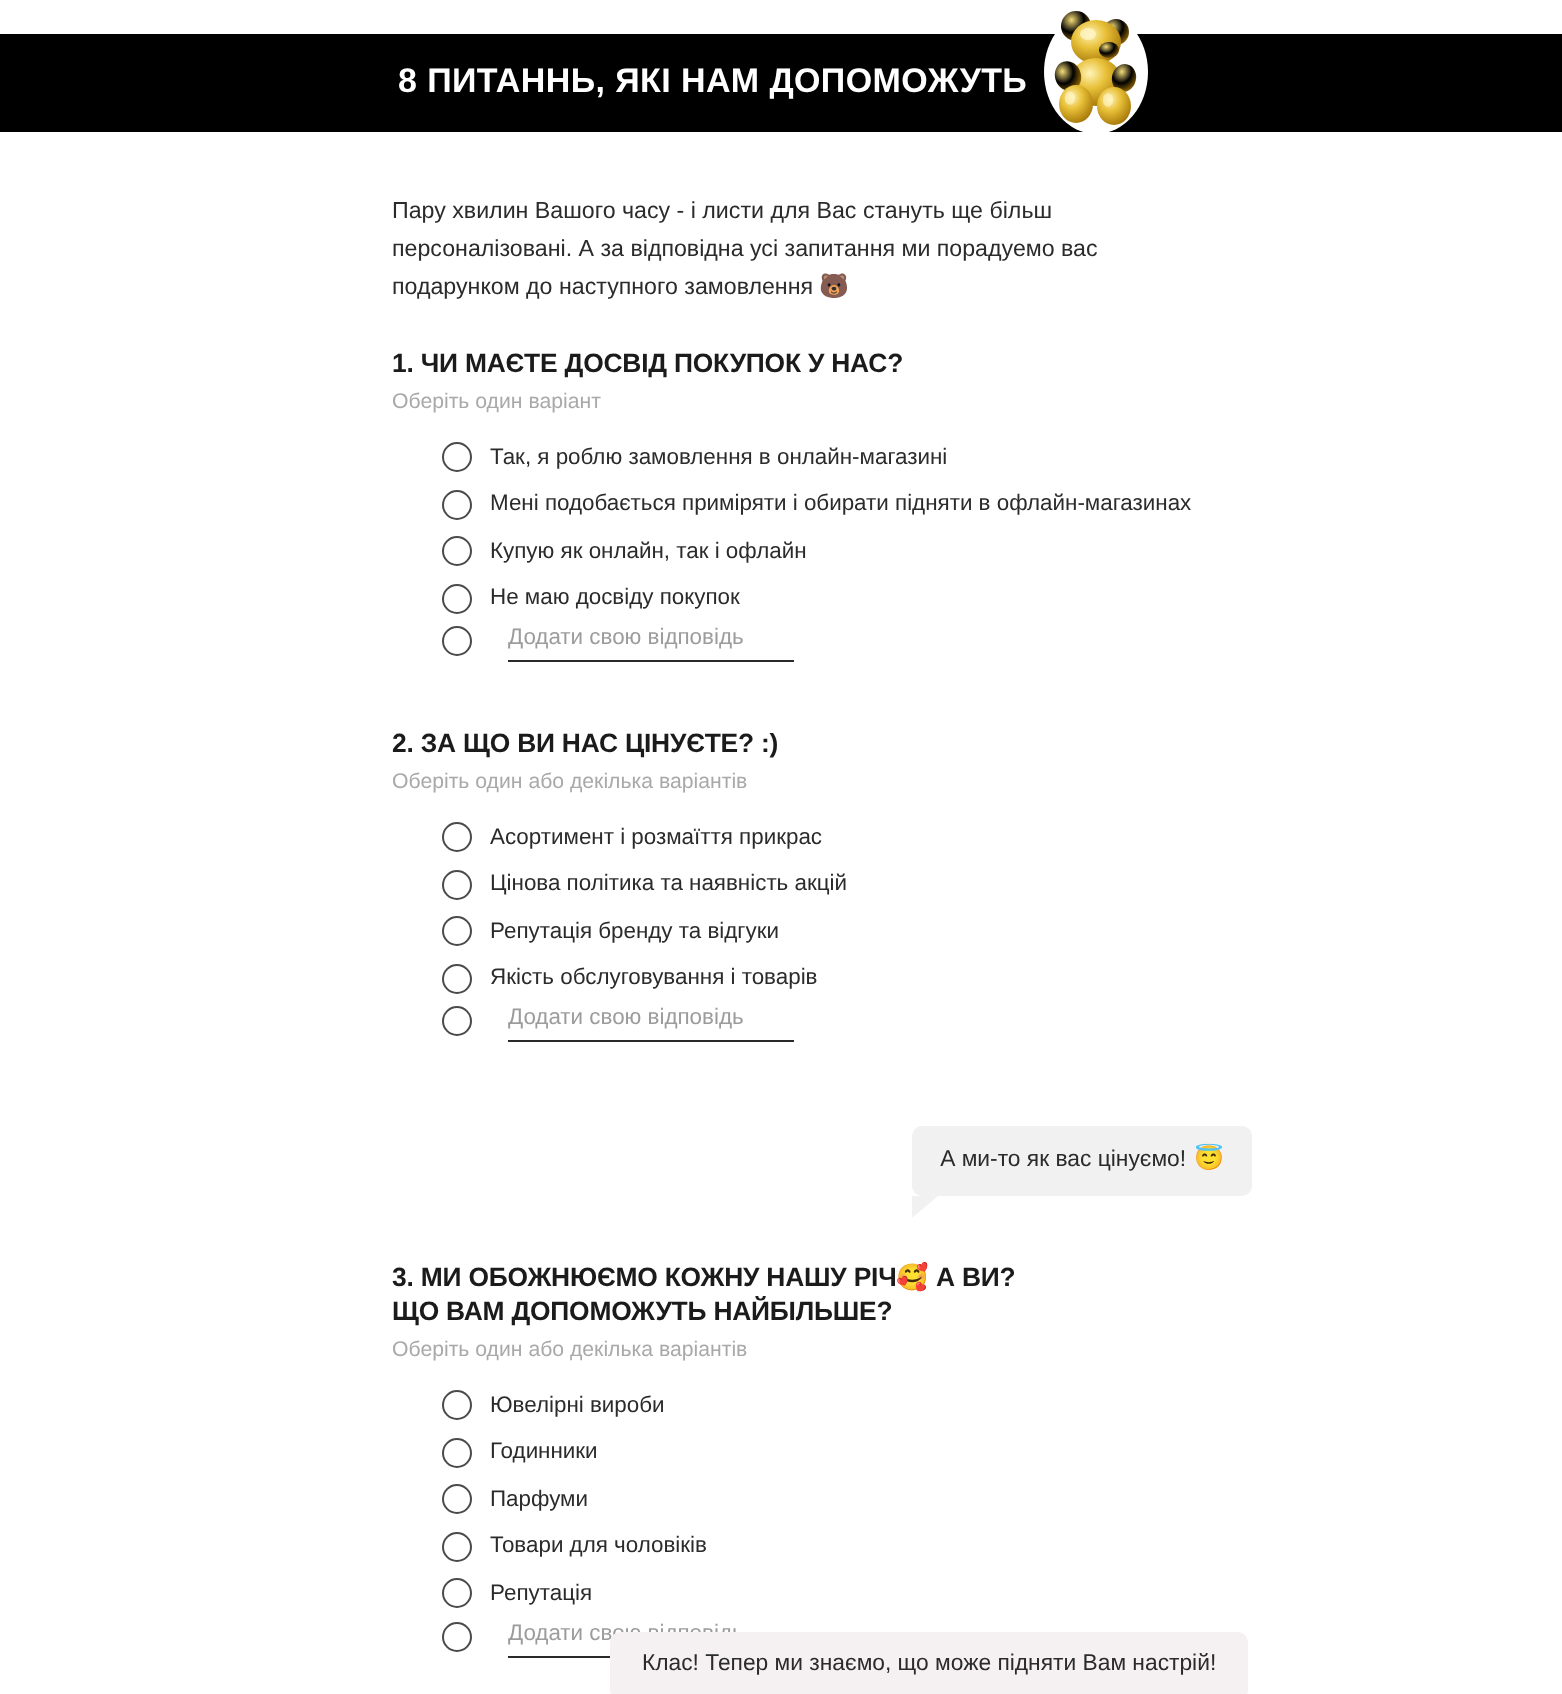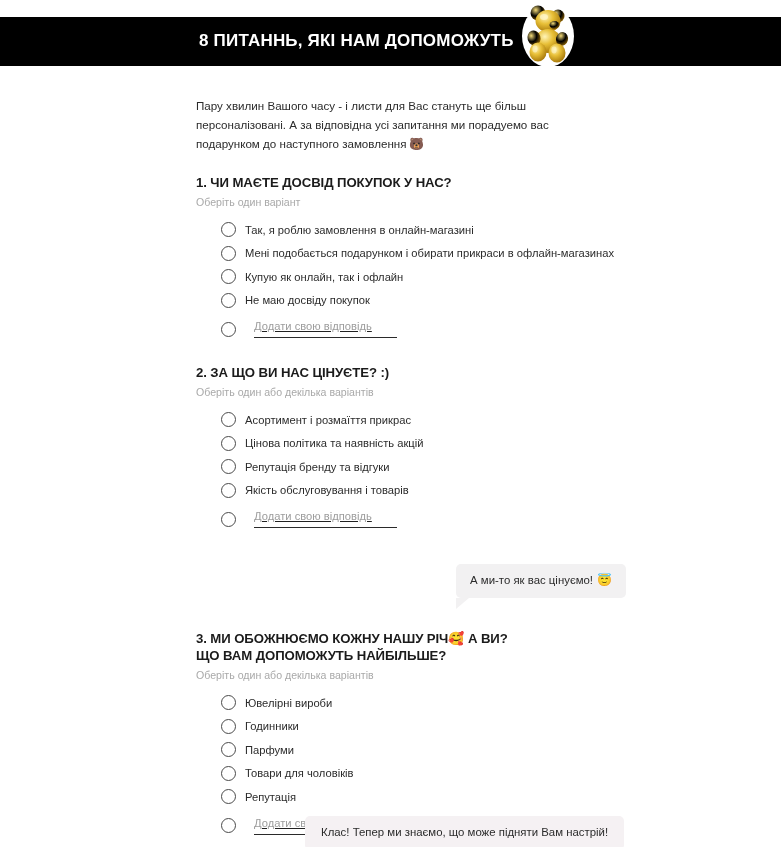--- a/index.html
+++ b/index.html
@@ -107,23 +107,22 @@
   .option-label {
     margin-left: 9px;
     font-size: 11.2px;
     color: #2b2b2b;
     line-height: 14px;
     white-space: nowrap;
   }
 
   .option-row.custom {
     height: 30px;
-    align-items: center;
+    align-items: flex-start;
     padding-top: 2px;
-    text-decoration: underline;
   }
   .custom-input {
     margin-left: 18px;
     width: 143px;
     border: none;
     border-bottom: 1.6px solid #2a2a2a;
     outline: none;
     font-family: "Liberation Sans", sans-serif;
     font-size: 11.2px;
     color: #2b2b2b;
@@ -236,21 +235,21 @@
   <div class="question-block">
     <div class="question-title">1. ЧИ МАЄТЕ ДОСВІД ПОКУПОК У НАС?</div>
     <div class="question-hint">Оберіть один варіант</div>
     <div class="options">
       <div class="option-row">
         <span class="radio"></span>
         <span class="option-label">Так, я роблю замовлення в онлайн-магазині</span>
       </div>
       <div class="option-row">
         <span class="radio"></span>
-        <span class="option-label">Мені подобається подарунком і обирати прикраси в офлайн-магазинах</span>
+        <span class="option-label">Мені подобається приміряти і обирати підняти в офлайн-магазинах</span>
       </div>
       <div class="option-row">
         <span class="radio"></span>
         <span class="option-label">Купую як онлайн, так і офлайн</span>
       </div>
       <div class="option-row">
         <span class="radio"></span>
         <span class="option-label">Не маю досвіду покупок</span>
       </div>
       <div class="option-row custom">

